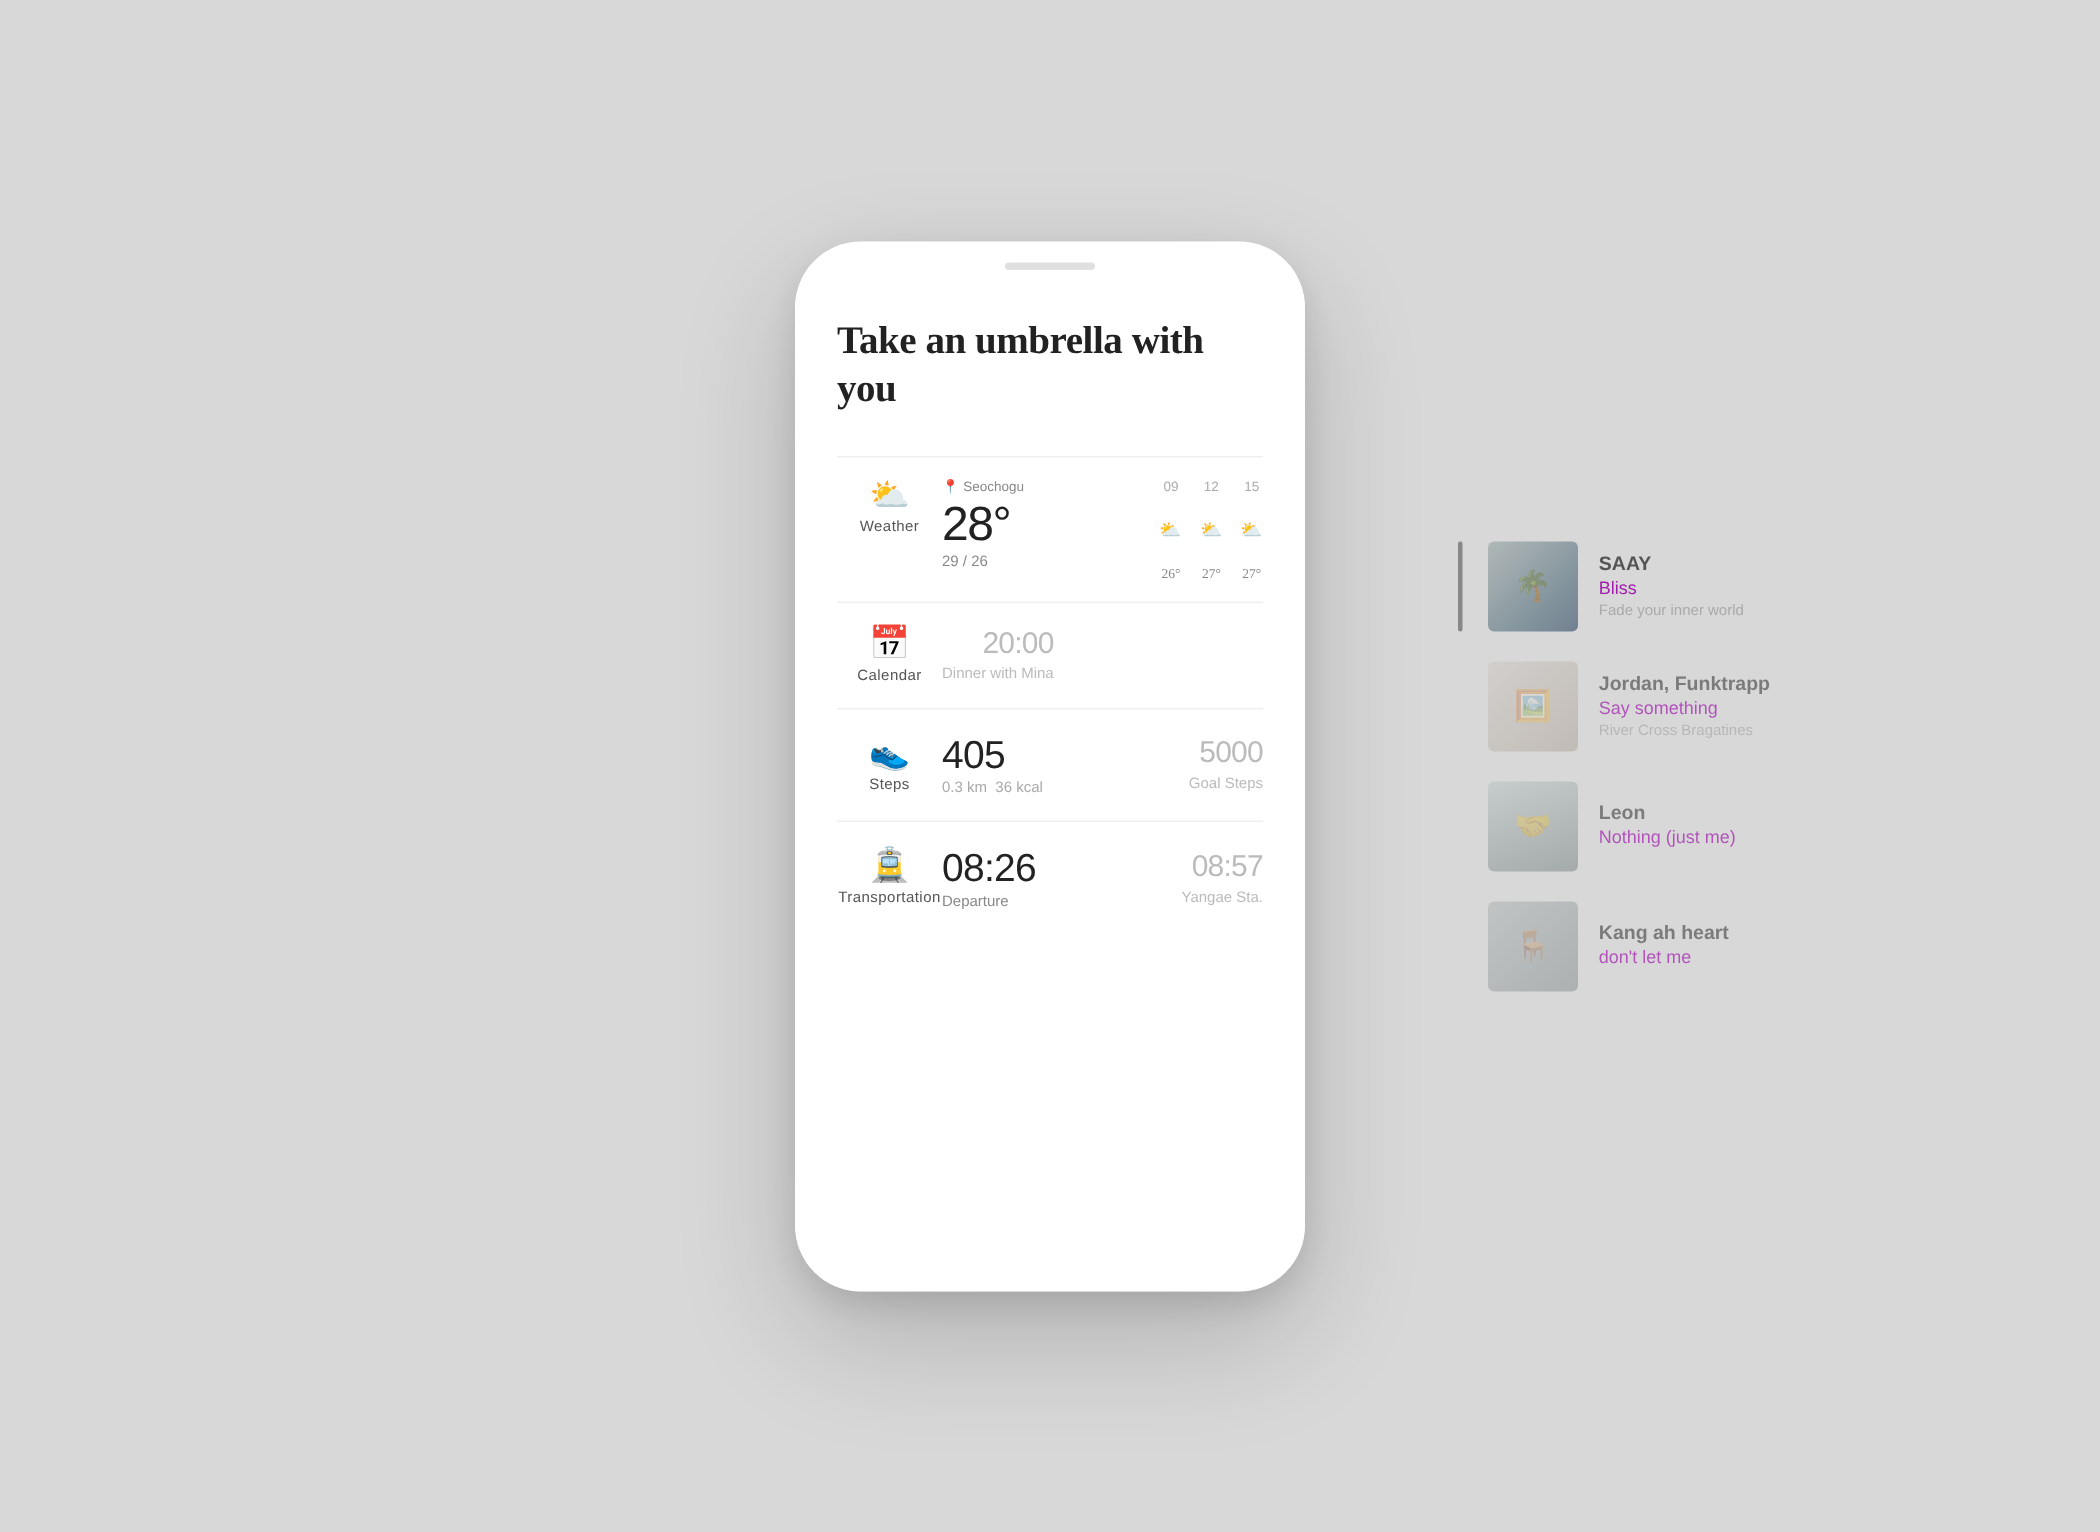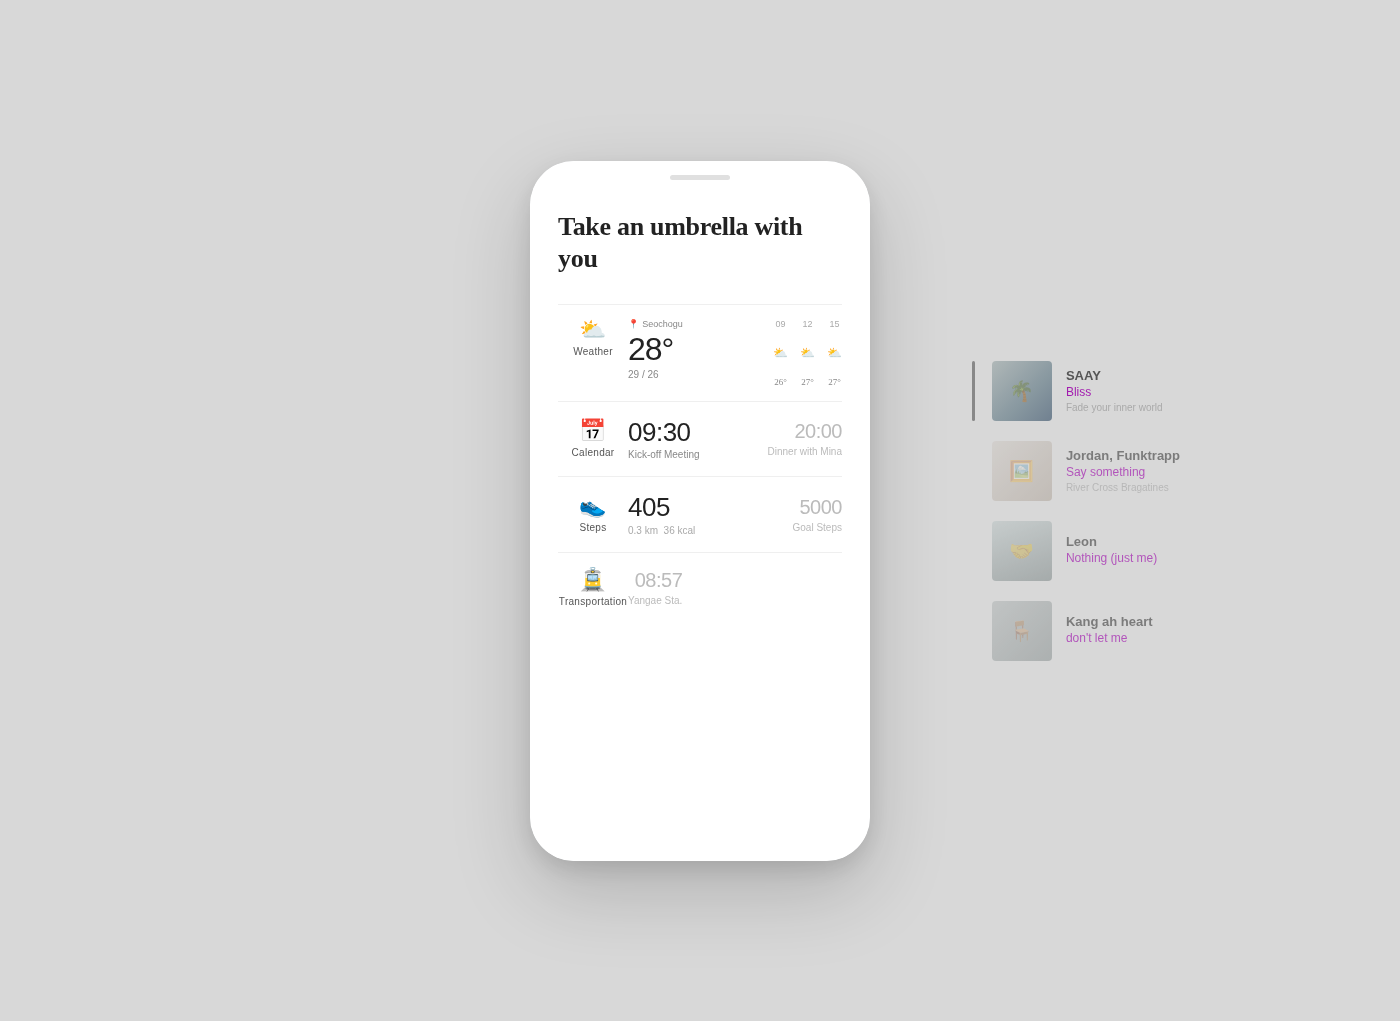--- a/index.html
+++ b/index.html
@@ -348,24 +348,20 @@
               <span class="forecast-temp">27°</span>
             </div>
           </div>
         </div>
 
         <div class="card">
           <div class="card-icon-area">
             <div class="card-icon">📅</div>
             <div class="card-label">Calendar</div>
           </div>
-          <div class="card-main">
-            <div class="card-primary">09:30</div>
-            <div class="card-secondary">Kick-off Meeting</div>
-          </div>
           <div class="card-right">
             <div class="card-right-primary">20:00</div>
             <div class="card-right-label">Dinner with Mina</div>
           </div>
         </div>
 
         <div class="card">
           <div class="card-icon-area">
             <div class="card-icon">👟</div>
             <div class="card-label">Steps</div>
@@ -380,20 +376,24 @@
             <div class="card-right-primary">5000</div>
             <div class="card-right-label">Goal Steps</div>
           </div>
         </div>
 
         <div class="card">
           <div class="card-icon-area">
             <div class="card-icon">🚊</div>
             <div class="card-label">Transportation</div>
           </div>
+          <div class="card-main">
+            <div class="card-primary">08:26</div>
+            <div class="card-secondary">Departure</div>
+          </div>
           <div class="card-right">
             <div class="card-right-primary">08:57</div>
             <div class="card-right-label">Yangae Sta.</div>
           </div>
         </div>
 
       </div>
     </div>
   </div>
 

